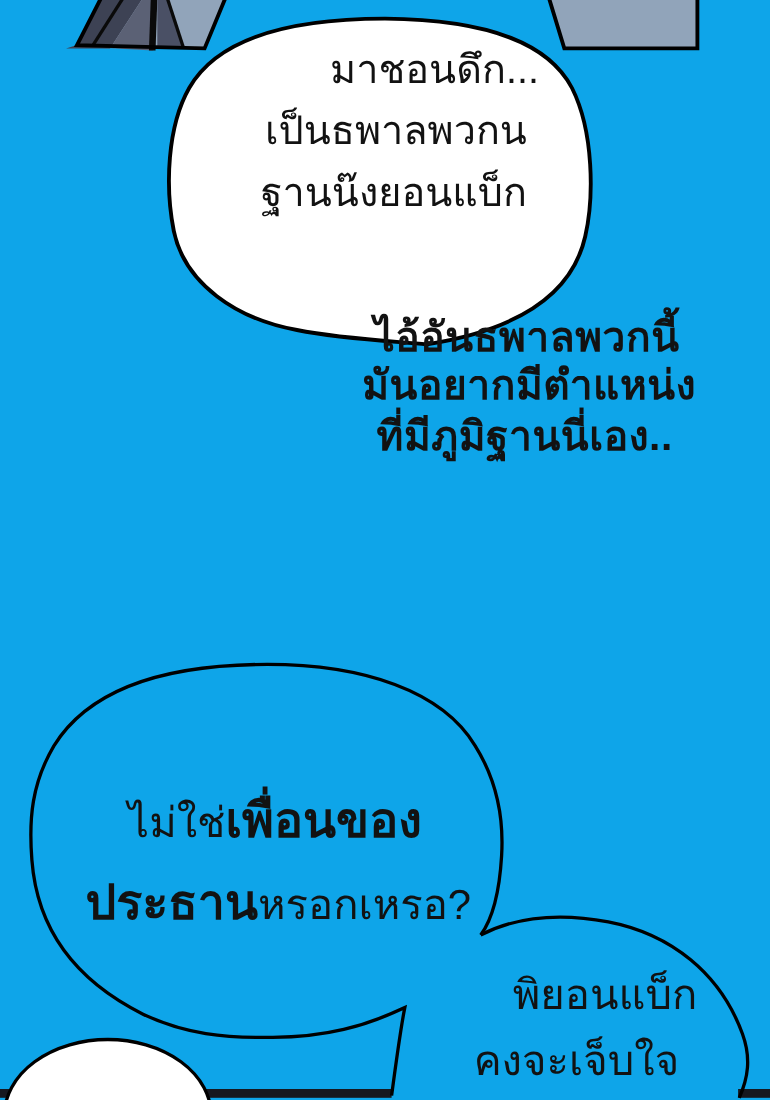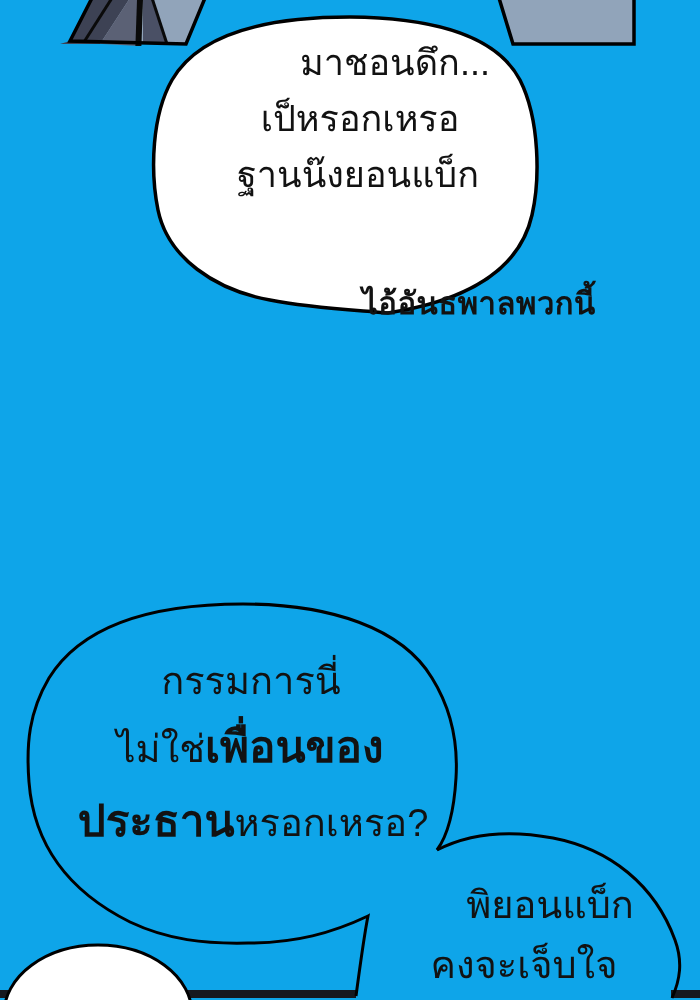--- a/index.html
+++ b/index.html
@@ -6,21 +6,21 @@
   #page{
     position:relative;width:700px;height:1000px;background:#0ea5e9;
     overflow:hidden;font-family:"Liberation Sans","DejaVu Sans",sans-serif;
   }
   #art{position:absolute;left:0;top:0;width:700px;height:1000px;}
   .txt{
     position:absolute;white-space:nowrap;color:#121212;
     transform:translateX(-50%);line-height:1.15;text-align:center;
   }
   .b1{font-size:36px;font-weight:400;}
-  .nar{font-size:31px;font-weight:800;letter-spacing:.5px;}
+  .nar{font-size:37px;font-weight:800;letter-spacing:.5px;}
   .b2{font-size:38px;font-weight:400;}
   .b2 .bold{font-size:44px;font-weight:800;}
   .b3{font-size:38px;font-weight:400;text-align:center;}
 </style>
 </head>
 <body>
 
 <div id="page">
 
   <svg id="art" viewBox="0 0 700 1000" xmlns="http://www.w3.org/2000/svg">
@@ -69,25 +69,26 @@
 
     <path d="M 437 850
          C 470 833, 510 830, 553 838
          C 610 849, 655 885, 675 940
          C 683 962, 680 980, 672 998" fill="none" stroke="#000000" stroke-width="3"></path>
 
     <ellipse cx="98" cy="1014" rx="94" ry="69" fill="#ffffff" stroke="#000000" stroke-width="3"></ellipse>
   </svg>
 
   <div class="txt b1" style="left:395px;top:42px">มาชอนดึก...</div>
-  <div class="txt b1" style="left:360px;top:98px">เป็หรอกเหรอ</div>
+  <div class="txt b1" style="left:360px;top:98px">เป็นธพาลพวกน</div>
   <div class="txt b1" style="left:358px;top:154px">ฐานน๊งยอนแบ็ก</div>
 
   <div class="txt nar" style="left:479px;top:286px">ไอ้อันธพาลพวกนี้</div>
+  <div class="txt nar" style="left:481px;top:330px">มันอยากมีตำแหน่ง</div>
+  <div class="txt nar" style="left:477px;top:376px">ที่มีภูมิฐานนี่เอง..</div>
 
-  <div class="txt b2" style="left:251px;top:660px"><span>กรรมการนี่</span></div>
   <div class="txt b2" style="left:253px;top:796px"><span class="bold">ประธาน</span><span>หรอกเหรอ?</span></div>
   <div class="txt b2" style="left:250px;top:722px"><span>ไม่ใช่</span><span class="bold">เพื่อนของ</span></div>
 
   <div class="txt b3" style="left:550px;top:884px">พิยอนแบ็ก</div>
   <div class="txt b3" style="left:524px;top:944px">คงจะเจ็บใจ</div>
 
 </div>
 
 </body></html>

